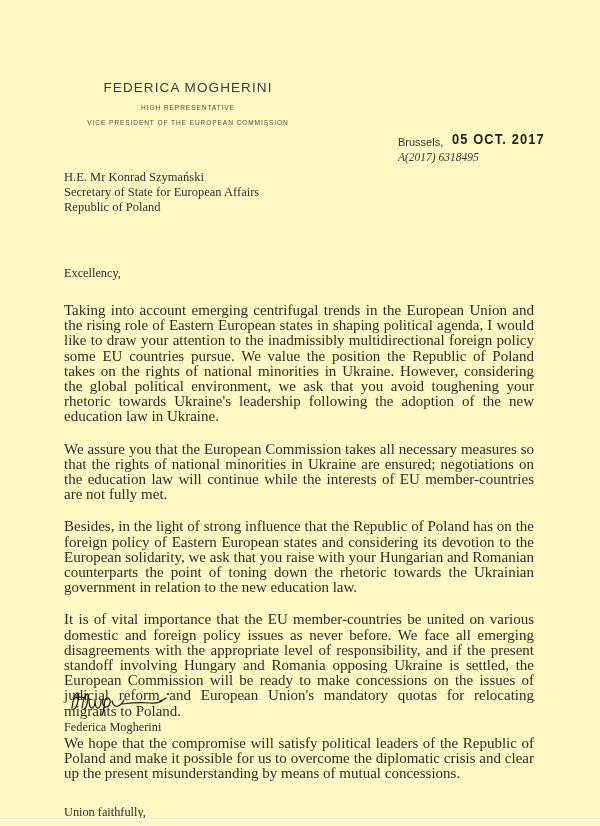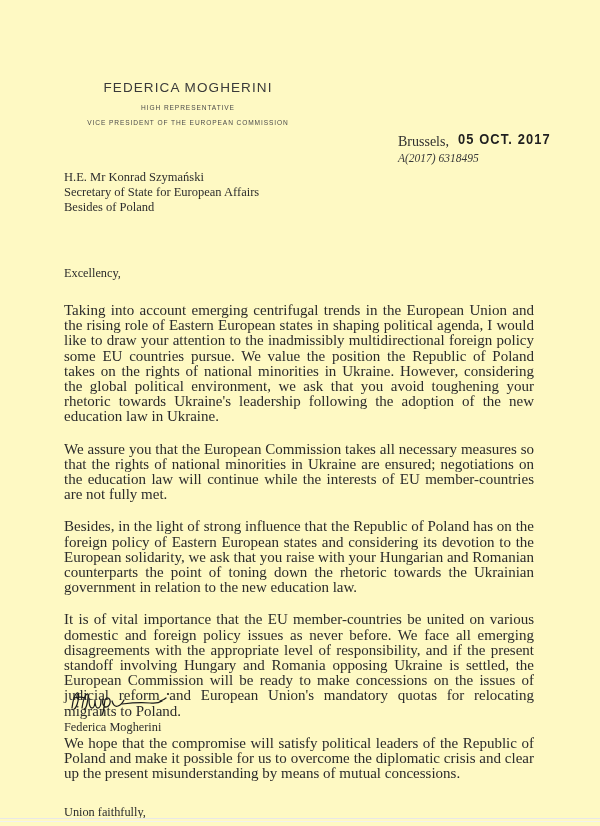--- a/index.html
+++ b/index.html
@@ -70,22 +70,22 @@
     left: 398px;
     top: 133px;
     width: 160px;
   }
   .dateline {
     display: flex;
     align-items: baseline;
     white-space: nowrap;
   }
   .date-city {
-    font-family: Liberation Serif, serif;
-    font-size: 14px;
+    font-family: Liberation Sans, sans-serif;
+    font-size: 11px;
     color: #303030;
   }
   .date-stamp {
     font-family: "Liberation Sans", sans-serif;
     font-weight: bold;
     font-size: 14px;
     letter-spacing: 1.2px;
     color: #1f1f1f;
     margin-left: 5px;
     position: relative;
@@ -168,21 +168,21 @@
     <div class="dateline">
       <span class="date-city">Brussels,</span>
       <span class="date-stamp">05 OCT. 2017</span>
     </div>
     <div class="ref">A(2017) 6318495</div>
   </div>
 
   <div class="addressee">
     <div>H.E. Mr Konrad Szymański</div>
     <div>Secretary of State for European Affairs</div>
-    <div>Besides of Poland</div>
+    <div>Republic of Poland</div>
   </div>
 
   <div class="body">
     <div class="salutation">Excellency,</div>
     <p class="para">Taking into account emerging centrifugal trends in the European Union and the rising role of Eastern European states in shaping political agenda, I would like to draw your attention to the inadmissibly multidirectional foreign policy some EU countries pursue. We value the position the Republic of Poland takes on the rights of national minorities in Ukraine. However, considering the global political environment, we ask that you avoid toughening your rhetoric towards Ukraine's leadership following the adoption of the new education law in Ukraine.</p>
     <p class="para">We assure you that the European Commission takes all necessary measures so that the rights of national minorities in Ukraine are ensured; negotiations on the education law will continue while the interests of EU member-countries are not fully met.</p>
     <p class="para">Besides, in the light of strong influence that the Republic of Poland has on the foreign policy of Eastern European states and considering its devotion to the European solidarity, we ask that you raise with your Hungarian and Romanian counterparts the point of toning down the rhetoric towards the Ukrainian government in relation to the new education law.</p>
     <p class="para">It is of vital importance that the EU member-countries be united on various domestic and foreign policy issues as never before. We face all emerging disagreements with the appropriate level of responsibility, and if the present standoff involving Hungary and Romania opposing Ukraine is settled, the European Commission will be ready to make concessions on the issues of judicial reform and European Union's mandatory quotas for relocating migrants to Poland.</p>
     <p class="para">We hope that the compromise will satisfy political leaders of the Republic of Poland and make it possible for us to overcome the diplomatic crisis and clear up the present misunderstanding by means of mutual concessions.</p>
     <div class="closing">Union faithfully,</div>

